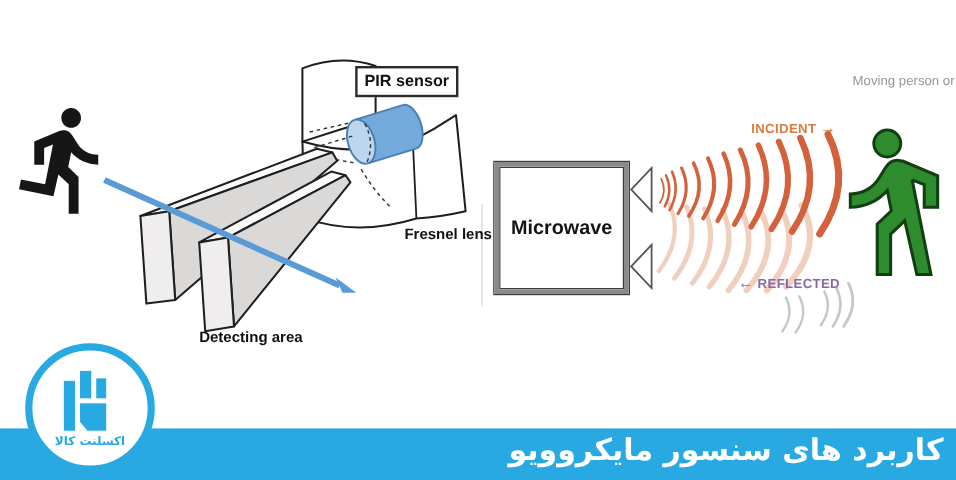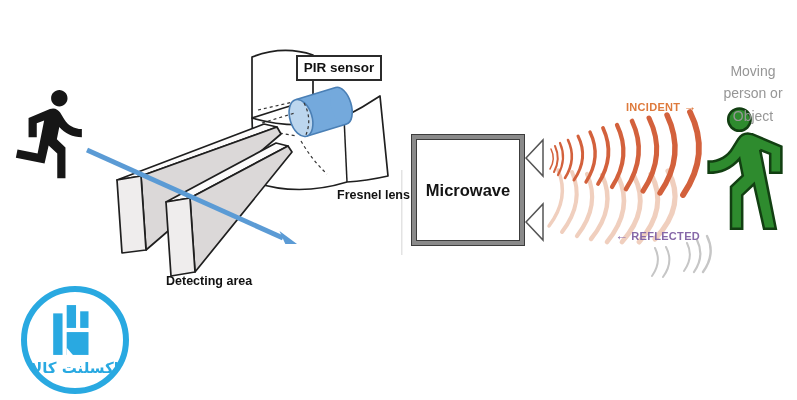--- a/index.html
+++ b/index.html
@@ -40,21 +40,21 @@
   }
   .incident-label .arr{font-size:13px;margin-left:3px;font-weight:bold;}
   .reflected-label{
     position:absolute;left:615px;top:228px;z-index:4;
     color:#8668A8;font-size:11px;font-weight:bold;letter-spacing:.3px;white-space:nowrap;
   }
   .reflected-label .arr{font-size:13px;margin-right:3px;font-weight:bold;}
 
   .caption{
     position:absolute;left:708px;top:60px;width:90px;z-index:4;
-    color:#969696;font-size:14px;line-height:1.6;text-align:center;
+    color:#969696;font-size:11px;line-height:1.6;text-align:center;
   }
 
   
   .footer-bar{
     position:absolute;left:0;top:357px;width:797px;height:43px;
     background:#29A9E1;z-index:5;
   }
   .footer-title{
     position:absolute;left:420px;top:3px;width:370px;
     text-align:center;direction:rtl;color:#ffffff;
@@ -62,21 +62,21 @@
     white-space:nowrap;
   }
   .logo{
     position:absolute;left:21px;top:286px;width:108px;height:108px;
     box-sizing:border-box;border-radius:50%;
     background:#ffffff;border:6px solid #29A9E1;z-index:6;
     display:flex;flex-direction:column;align-items:center;justify-content:center;
   }
   .logo-text{
     direction:rtl;color:#29A9E1;font-family:"DejaVu Sans",sans-serif;
-    font-size:15px;font-weight:bold;margin-top:2px;white-space:nowrap;
+    font-size:10px;font-weight:bold;margin-top:2px;white-space:nowrap;
   }
 
   
   .outline{stroke:#1f1f1f;stroke-width:1.7;stroke-linejoin:round;}
   .dashline{stroke:#333;stroke-width:1.2;stroke-dasharray:3,3;fill:none;}
   .incident-wave{fill:none;stroke:#D3613C;stroke-linecap:round;}
   .reflected-wave{fill:none;stroke:#F0CFBE;stroke-linecap:round;}
   .gray-wave{fill:none;stroke:#c6c6c6;stroke-linecap:round;}
 </style>
 </head>
@@ -191,23 +191,25 @@
   <div class="incident-label">
     <span>INCIDENT</span><span class="arr">→</span>
   </div>
 
   <div class="reflected-label">
     <span class="arr">←</span><span>REFLECTED</span>
   </div>
 
   <div class="caption">
     <div>Moving person or</div>
-    <div>Object</div>
-  </div>
-
+  </div>
+
+  <div class="footer-bar">
+    <div class="footer-title">کاربرد های سنسور مایکروویو</div>
+  </div>
 
   <div class="logo">
     <svg width="50" height="54" viewBox="0 0 48 52">
       <rect x="3" y="10" width="9" height="40" fill="#29A9E1"></rect>
       <rect x="16" y="2" width="9" height="22" fill="#29A9E1"></rect>
       <rect x="29" y="8" width="8" height="16" fill="#29A9E1"></rect>
       <rect x="16" y="28" width="21" height="22" fill="#29A9E1"></rect>
       <polygon points="16,50 22,50 16,43" fill="#ffffff"></polygon>
     </svg>
     <div class="logo-text">اکسلنت کالا</div>

